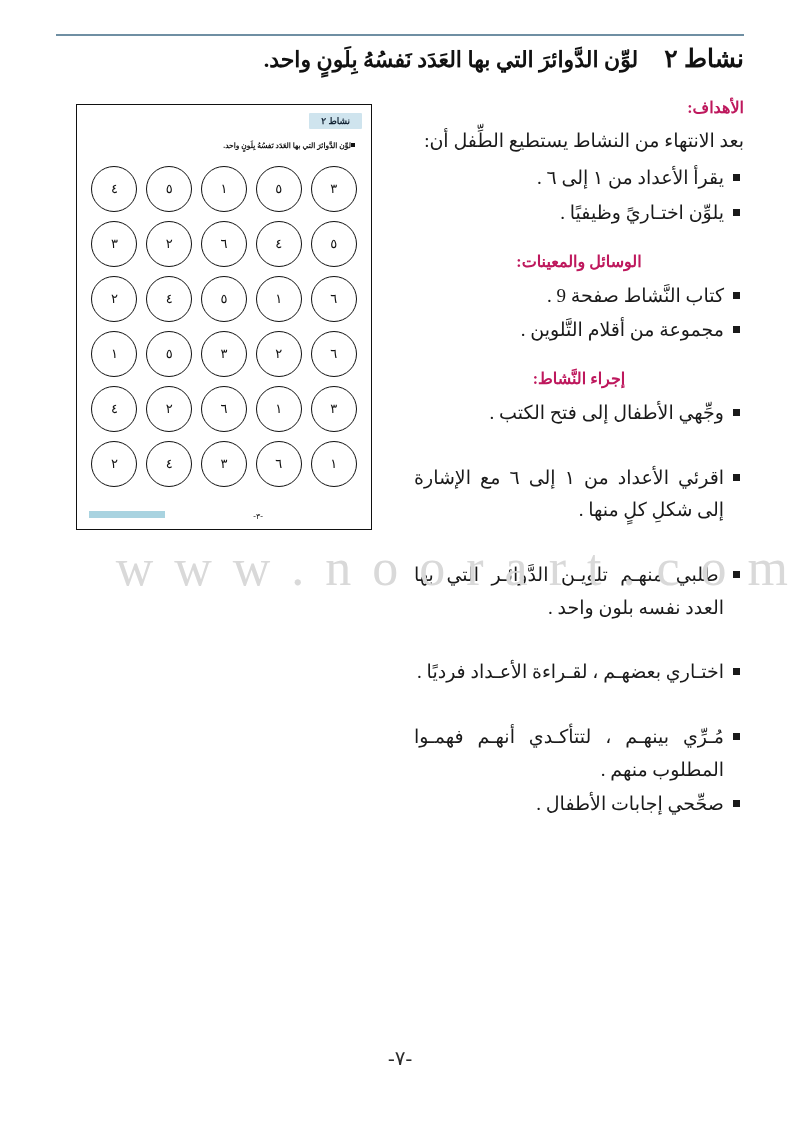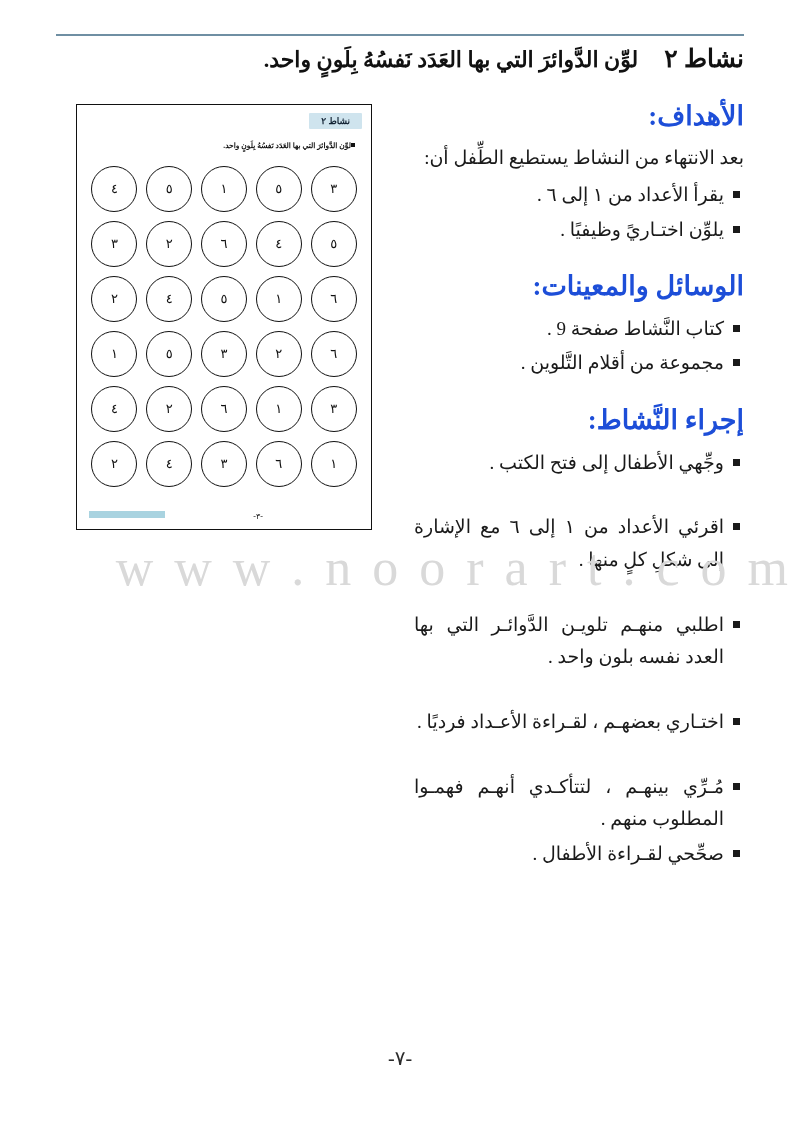--- a/index.html
+++ b/index.html
@@ -60,27 +60,27 @@
   
   .content-col {
     position: absolute;
     top: 96px;
     right: 56px;
     width: 330px;
     text-align: right;
   }
 
   .section-head {
-    color: #1d4ed8;
-    font-size: 27px;
+    color: #be185d;
+    font-size: 16px;
     font-weight: bold;
     margin: 0 0 6px 0;
     line-height: 1.5;
   }
-  .section-head.spaced { margin-top: 20px; }
+  .section-head.spaced { margin-top: 20px; text-align: center; }
 
   .lead {
     font-size: 19px;
     line-height: 1.6;
     margin: 0 0 6px 0;
   }
 
   ul.bullets {
     list-style: none;
     margin: 0;
@@ -253,21 +253,21 @@
       <li>مجموعة من أقلام التَّلوين .</li>
     </ul>
 
     <h2 class="section-head spaced">إجراء النَّشاط:</h2>
     <ul class="bullets">
       <li>وجِّهي الأطفال إلى فتح الكتب .</li>
       <li class="indent-block">اقرئي الأعداد من ١ إلى ٦ مع الإشارة إلى شكلِ كلٍ منها .</li>
       <li class="indent-block">اطلبي منهـم تلويـن الدَّوائـر التي بها العدد نفسه بلون واحد .</li>
       <li class="indent-block">اختـاري بعضهـم ، لقـراءة الأعـداد فرديًا .</li>
       <li class="indent-block">مُـرِّي بينهـم ، لتتأكـدي أنهـم فهمـوا المطلوب منهم .</li>
-      <li>صحِّحي لقـراءة الأطفال .</li>
+      <li>صحِّحي إجابات الأطفال .</li>
     </ul>
   </div>
 
   <div class="worksheet">
     <div class="ws-tag">نشاط ٢</div>
     <div class="ws-heading">
       <span class="sq"></span><span>لوِّن الدَّوائرَ التي بها العَدَد نَفسُهُ بِلَونٍ واحد.</span>
     </div>
 
     <div class="ws-grid">

